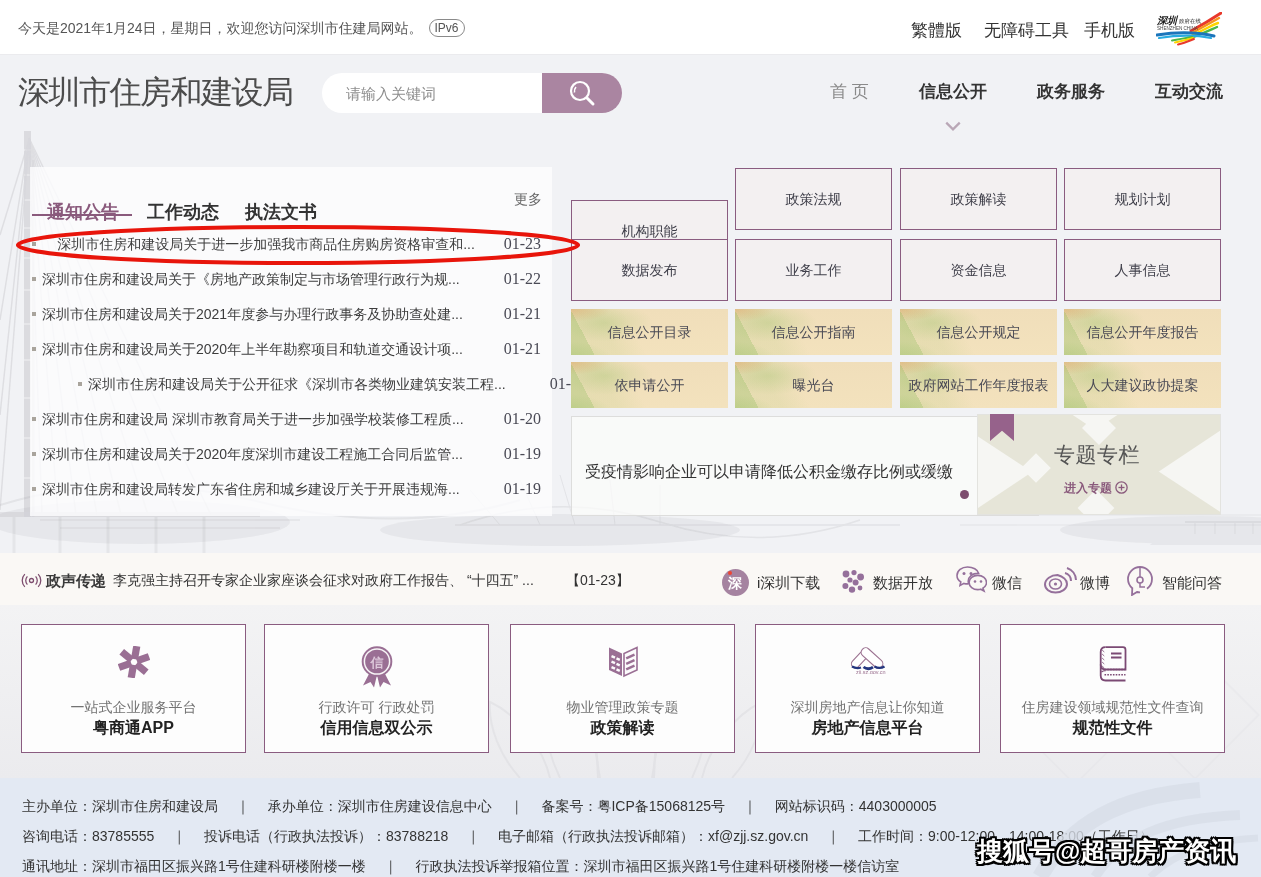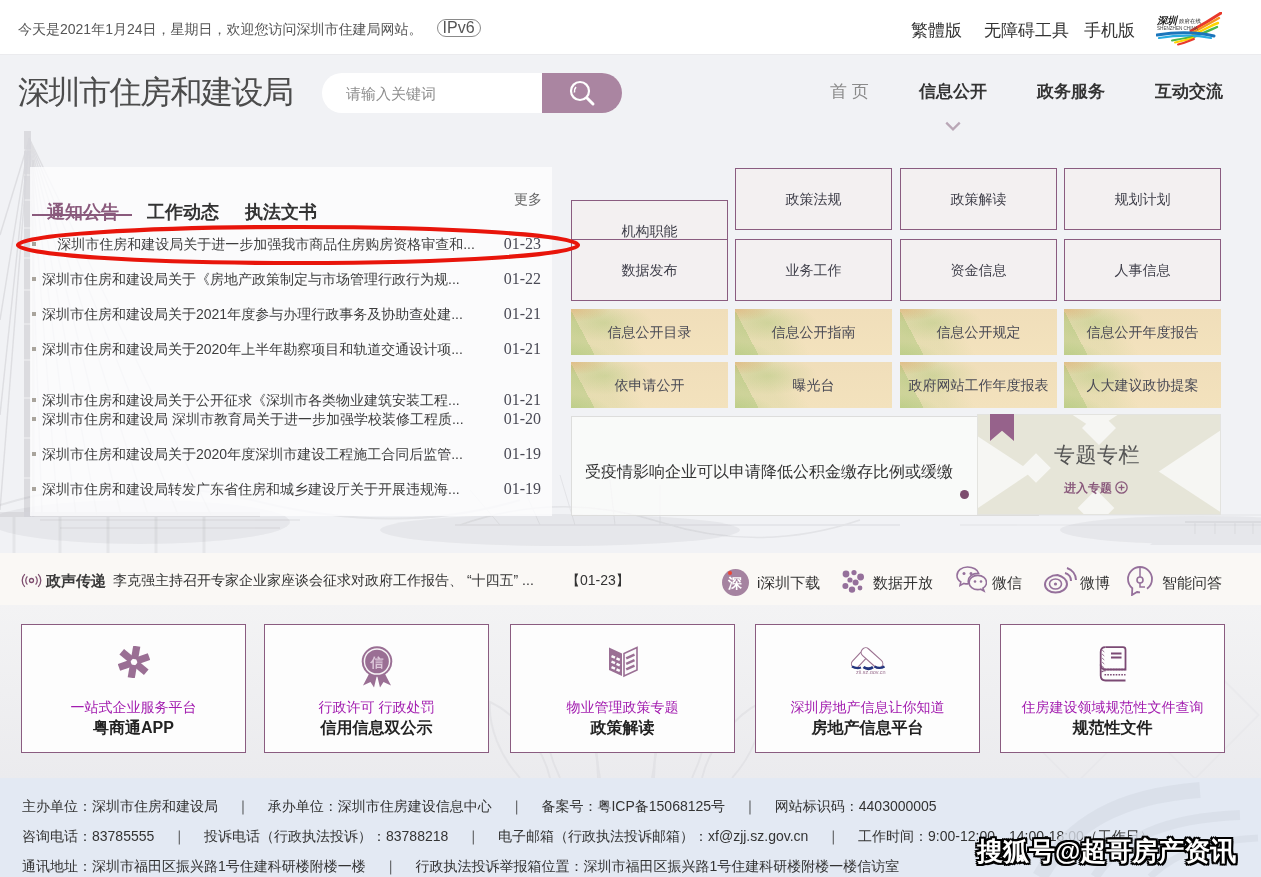--- a/index.html
+++ b/index.html
@@ -3,21 +3,21 @@
 <meta charset="utf-8">
 <title>深圳市住房和建设局</title>
 <style>
 html,body{margin:0;padding:0;}
 body{width:1261px;height:877px;overflow:hidden;position:relative;
   font-family:"Liberation Sans",sans-serif;background:#f1f2f5;}
 .abs{position:absolute;}
 
 .topbar{position:absolute;left:0;top:0;width:1261px;height:54px;background:#fff;border-bottom:1px solid #ebebee;}
 .topbar .today{position:absolute;left:18px;top:19px;font-size:14px;color:#555;}
-.ipv6{display:inline-block;border:1px solid #8a8a8a;border-radius:9px;font-size:16px;color:#555;padding:0 5px;line-height:16px;margin-left:14px;vertical-align:1px;}
+.ipv6{display:inline-block;border:1px solid #8a8a8a;border-radius:9px;font-size:12px;color:#555;padding:0 5px;line-height:16px;margin-left:6px;vertical-align:1px;}
 .toplink{position:absolute;top:19px;font-size:17px;color:#333;}
 
 .sitetitle{position:absolute;left:18px;top:71px;font-size:32px;color:#4c4c4c;letter-spacing:-1.5px;font-weight:400;}
 .search{position:absolute;left:322px;top:73px;width:300px;height:40px;background:#fff;border-radius:20px;}
 .search .ph{position:absolute;left:24px;top:12px;font-size:15px;color:#8d8d8d;}
 .sbtn{position:absolute;left:220px;top:0;width:80px;height:40px;background:#aa85a1;border-radius:0 20px 20px 0;}
 .nav{position:absolute;top:80px;font-size:17px;color:#333;font-weight:bold;}
 .nav1{font-weight:normal;color:#8a8a8a;}
 .navchev{position:absolute;left:944px;top:120px;width:18px;height:12px;}
 
@@ -57,21 +57,21 @@
 
 .strip{position:absolute;left:0;top:553px;width:1261px;height:52px;background:#faf8f5;}
 .strip .zstitle{position:absolute;left:46px;top:20px;font-size:15px;line-height:15px;font-weight:bold;color:#3a3a3a;}
 .strip .znews{position:absolute;left:113px;top:20px;font-size:14px;line-height:15px;color:#333;}
 .strip .zdate{position:absolute;left:566px;top:20px;font-size:14px;line-height:15px;color:#333;}
 .sicon{position:absolute;top:569px;}
 .slabel{position:absolute;top:574px;font-size:15px;color:#333;}
 
 .cardsbg{position:absolute;left:0;top:605px;width:1261px;height:173px;background:linear-gradient(180deg,#f3f3f4,#ebebee);}
 .card{position:absolute;top:624px;width:223px;height:127px;background:#fdfdfd;border:1px solid #8a5c80;}
-.card .l1{position:absolute;left:0;width:100%;top:74px;text-align:center;font-size:14px;line-height:16px;color:#a21caf;}
+.card .l1{position:absolute;left:0;width:100%;top:74px;text-align:center;font-size:14px;line-height:16px;color:#737373;}
 .card .l2{position:absolute;left:0;width:100%;top:94px;text-align:center;font-size:16px;line-height:18px;color:#222;font-weight:bold;}
 .card svg{position:absolute;left:50%;transform:translateX(-50%);top:21px;}
 
 .footer{position:absolute;left:0;top:778px;width:1261px;height:99px;background:#e3e9f3;}
 .footer .fl{position:absolute;left:22px;font-size:14px;color:#333;}
 .fsep{display:inline-block;margin:0 18px;color:#333;}
 
 .wm{position:absolute;left:977px;top:836px;font-size:26px;line-height:30px;font-weight:bold;color:#fff;
  text-shadow:-2px -2px 0 #000,2px -2px 0 #000,-2px 2px 0 #000,2px 2px 0 #000,0 -2px 0 #000,0 2px 0 #000,-2px 0 0 #000,2px 0 0 #000;
  letter-spacing:0px;}
@@ -202,21 +202,21 @@
  <div class="li" style="top:137px;">
       <div class="bu"></div>
       <div class="tx">深圳市住房和建设局关于2021年度参与办理行政事务及协助查处建...</div>
       <div class="dt">01-21</div>
     </div>
  <div class="li" style="top:172px;">
       <div class="bu"></div>
       <div class="tx">深圳市住房和建设局关于2020年上半年勘察项目和轨道交通设计项...</div>
       <div class="dt">01-21</div>
     </div>
- <div class="li" style="top:223px;">
+ <div class="li" style="top:207px;margin-left:46px;">
       <div class="bu"></div>
       <div class="tx">深圳市住房和建设局关于公开征求《深圳市各类物业建筑安装工程...</div>
       <div class="dt">01-21</div>
     </div>
  <div class="li" style="top:242px;">
       <div class="bu"></div>
       <div class="tx">深圳市住房和建设局 深圳市教育局关于进一步加强学校装修工程质...</div>
       <div class="dt">01-20</div>
     </div>
  <div class="li" style="top:277px;">

